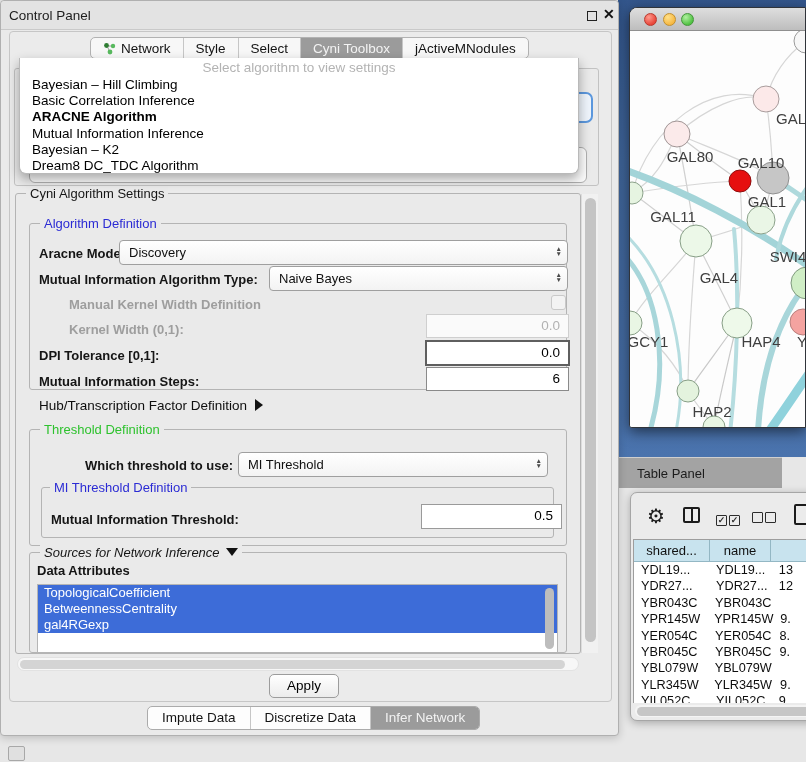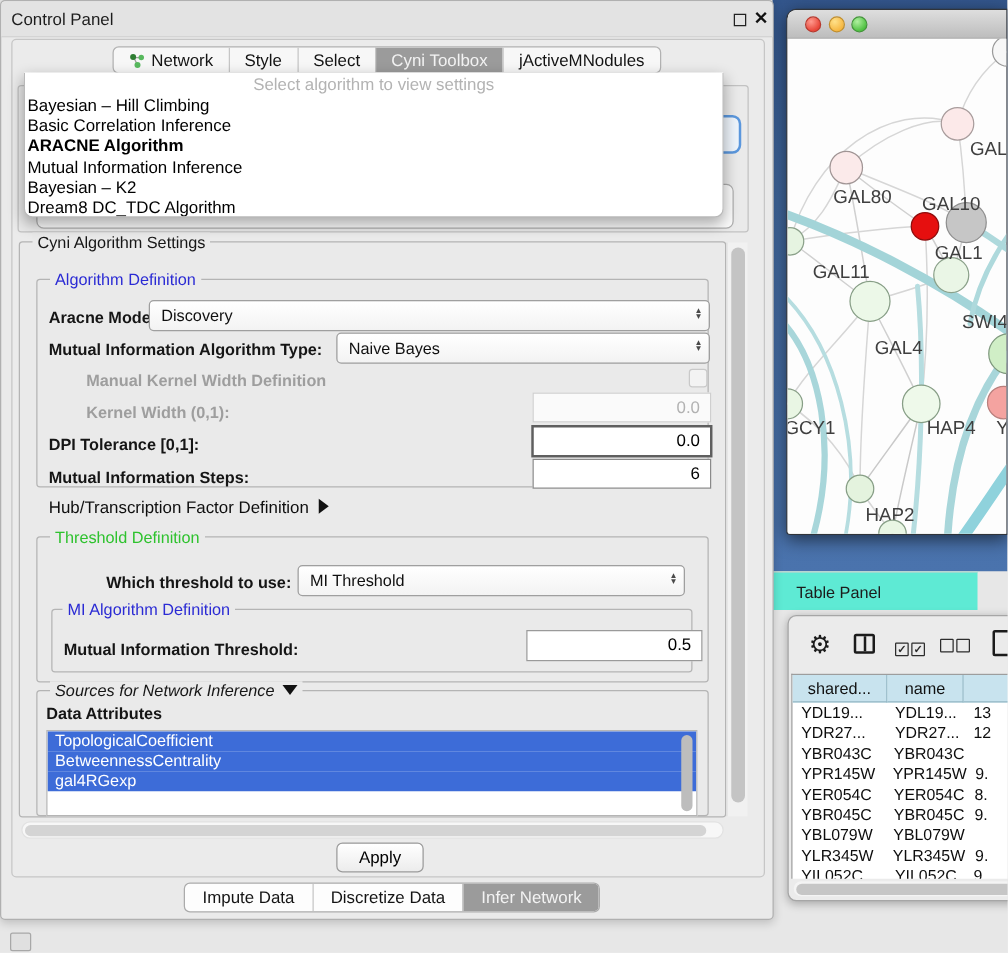--- a/index.html
+++ b/index.html
@@ -18,21 +18,21 @@
     border-bottom:1px solid #8f8f8f; position:relative; }
   .light { position:absolute; top:5px; width:13px; height:13px; border-radius:50%; }
   .light.red   { left:14px; background:radial-gradient(circle at 35% 30%,#ff9a8e,#e8473a 70%); border:1px solid #b8392e;}
   .light.yellow{ left:33px; background:radial-gradient(circle at 35% 30%,#ffe18a,#f6b843 70%); border:1px solid #c18f2e;}
   .light.green { left:51px; background:radial-gradient(circle at 35% 30%,#b0f0a0,#52c244 70%); border:1px solid #43953a;}
   .net-canvas { position:absolute; left:0; top:23px; width:177px; height:397px; background:#fdfdfd; }
   .net-canvas svg { display:block; }
 
   
   .tp-header { position:absolute; left:618px; top:457px; width:164px; height:31px;
-    background:#5eead4; border-top:1px solid #cfcfcf; }
+    background:#a3a3a3; border-top:1px solid #cfcfcf; }
   .tp-header span { position:absolute; left:19px; top:8px; font-size:13px; color:#1c1c1c; }
   .tp-window { position:absolute; left:630px; top:492px; width:200px; height:229px;
     background:#ebebeb; border:1px solid #a6a6a6; border-radius:7px;
     box-shadow:0 2px 8px rgba(0,0,0,.28); z-index:1; }
   .tp-toolbar { position:absolute; left:0; top:8px; width:100%; height:32px; }
   .gear { position:absolute; left:16px; top:2px; font-size:20px; color:#1b1b1b; line-height:26px;}
   .cols-icon { position:absolute; left:52px; top:6px; width:17px; height:16px;
     border:2px solid #1b1b1b; border-radius:2px; }
   .cols-icon::after { content:""; position:absolute; left:5.5px; top:0; width:2px; height:12px; background:#1b1b1b; }
   .cb { display:inline-block; width:11px; height:11px; border:1.6px solid #2c2c2c; border-radius:1px;
@@ -83,21 +83,21 @@
   .frag-combo-blue { position:absolute; left:556px; top:91px; width:36px; height:31px;
     border:2.5px solid #5b97dd; border-radius:7px; background:#eef4fb; z-index:2; }
   .frag-box2 { position:absolute; left:28px; top:146px; width:558px; height:36px;
     border:1px solid #aeaeae; border-radius:6px; background:#fbfbfb; z-index:2; }
 
   
   .popup { position:absolute; left:18px; top:57px; width:560px; height:116px; background:#fff;
     border:1px solid #b9b9b9; border-top:none; border-radius:0 0 7px 7px;
     box-shadow:0 5px 12px rgba(0,0,0,.33); z-index:6; overflow:hidden; }
   .popup-header { text-align:center; color:#b3b3b3; font-size:13.5px; line-height:19px; }
-  .popup-item { font-size:13.5px; color:#000; line-height:16.2px; padding-left:2px; }
+  .popup-item { font-size:13.5px; color:#000; line-height:16.2px; padding-left:12px; }
 
   
   .group { position:absolute; border:1px solid #b4b4b4; border-radius:3px; }
   .legend { position:absolute; top:-8px; font-size:13px; background:#eaeaea; padding:0 4px;
     white-space:nowrap; color:#161616; }
   .legend.blue { color:#2b2bd4; } .legend.green { color:#2ec22e; }
   .settings { left:14px; top:192px; width:566px; height:461px; z-index:2; background:#eaeaea; }
   .g-algo { left:28px; top:222px; width:538px; height:167px; z-index:3; }
   .g-thresh { left:28px; top:428px; width:538px; height:117px; z-index:3; }
   .g-mit { left:40px; top:486px; width:513px; height:51px; z-index:3; }
@@ -386,21 +386,21 @@
   </div>
   <span class="lbl" style="left:84px; top:457px;">Which threshold to use:</span>
   <div class="combo" style="left:237px; top:451px; width:310px;">
     <span>MI Threshold</span>
     <span class="stepper">
         <span>▲</span>
         <span>▼</span>
       </span>
   </div>
   <div class="group g-mit">
-    <span class="legend blue" style="left:8px;">MI Algorithm Definition</span>
+    <span class="legend blue" style="left:8px;">MI Threshold Definition</span>
   </div>
   <span class="lbl" style="left:50px; top:511px;">Mutual Information Threshold:</span>
   <div class="field" style="left:420px; top:503px; width:141px; height:25px; border-color:#9a9a9a;">0.5</div>
 
   <div class="group g-src">
     <span class="legend" style="left:10px;font-style:italic;"><span>Sources for Network Inference</span><span class="tri-down"></span></span>
   </div>
   <span class="lbl" style="left:36px; top:562px;">Data Attributes</span>
   <div class="attr-list">
     <div>

